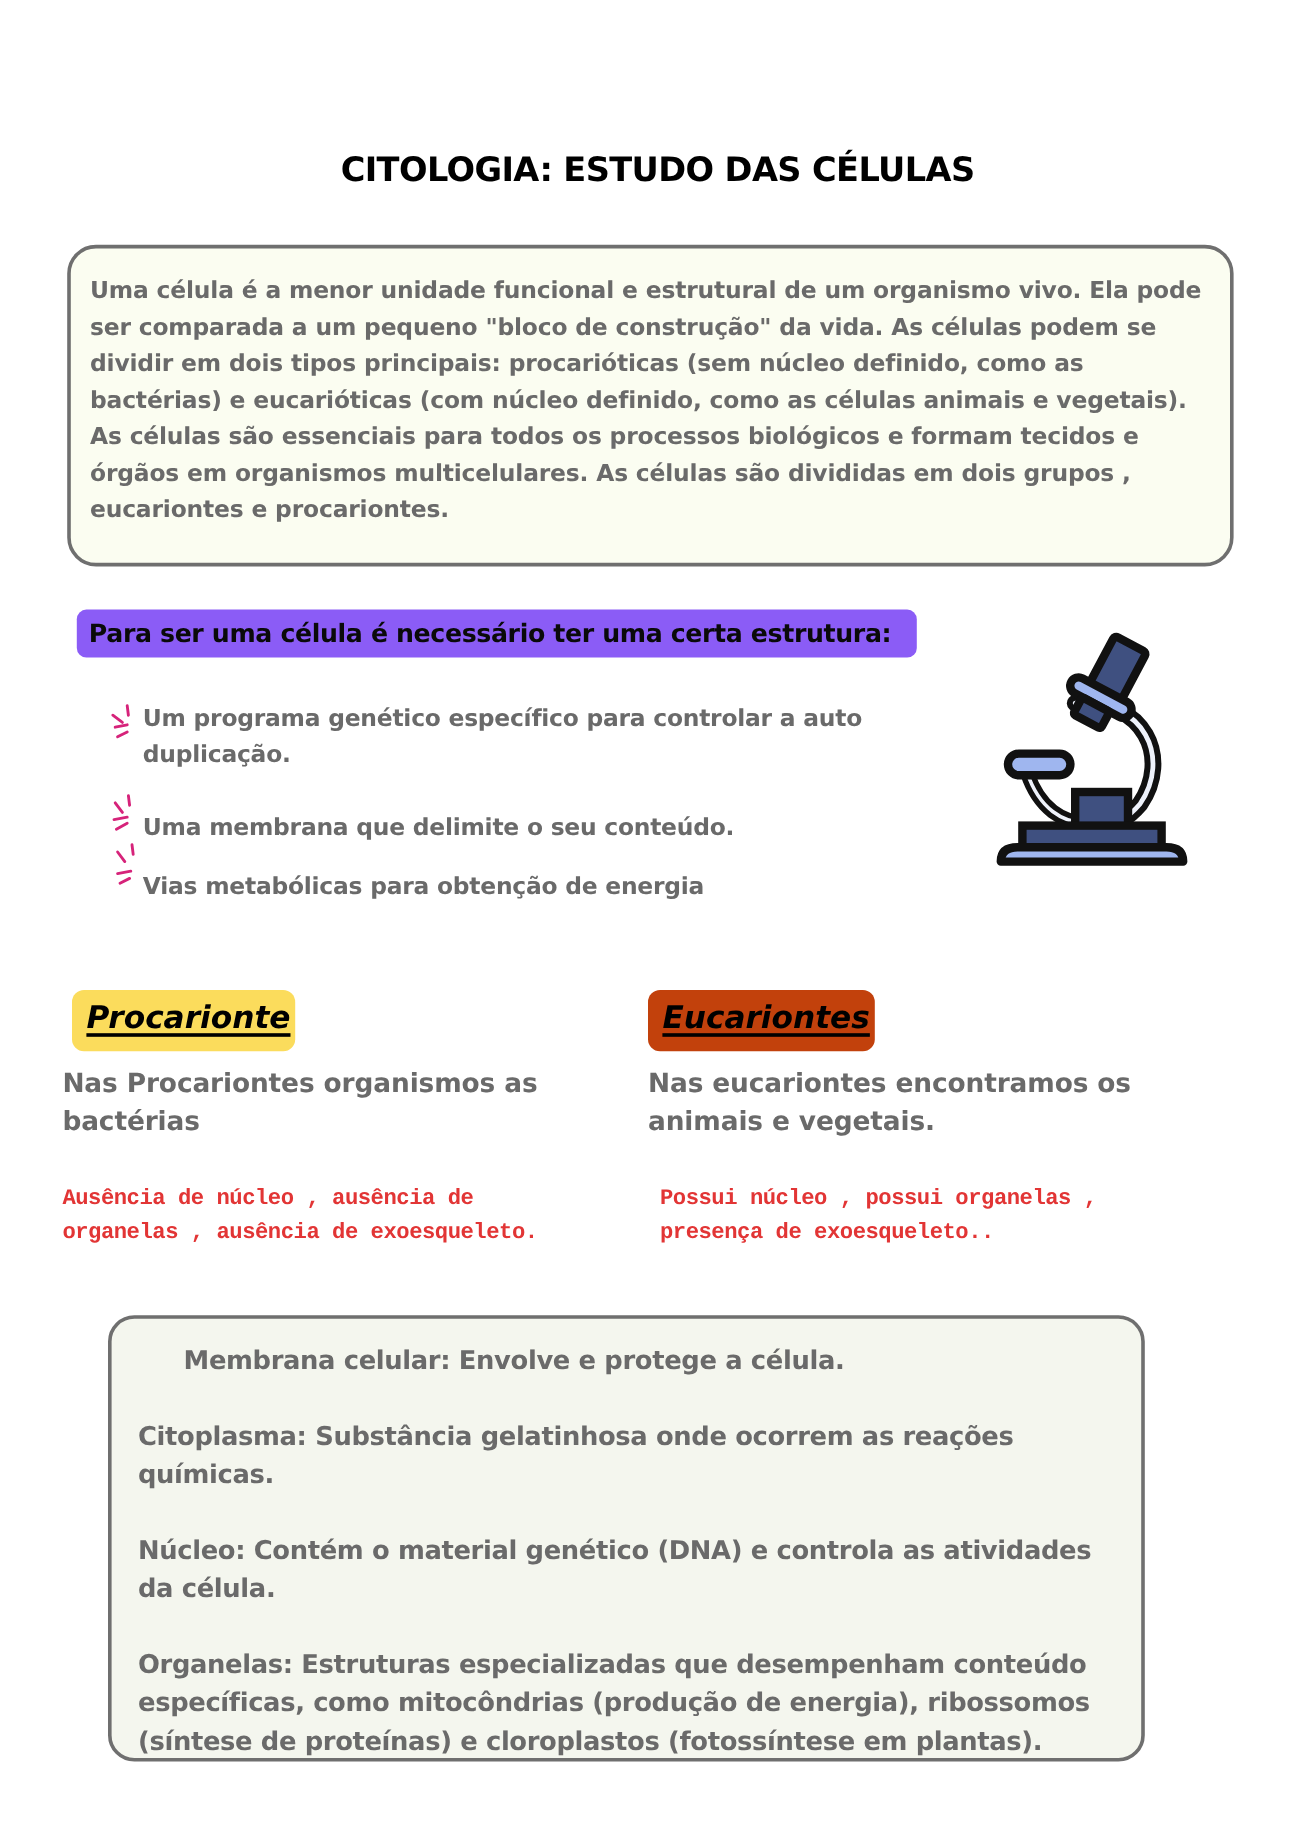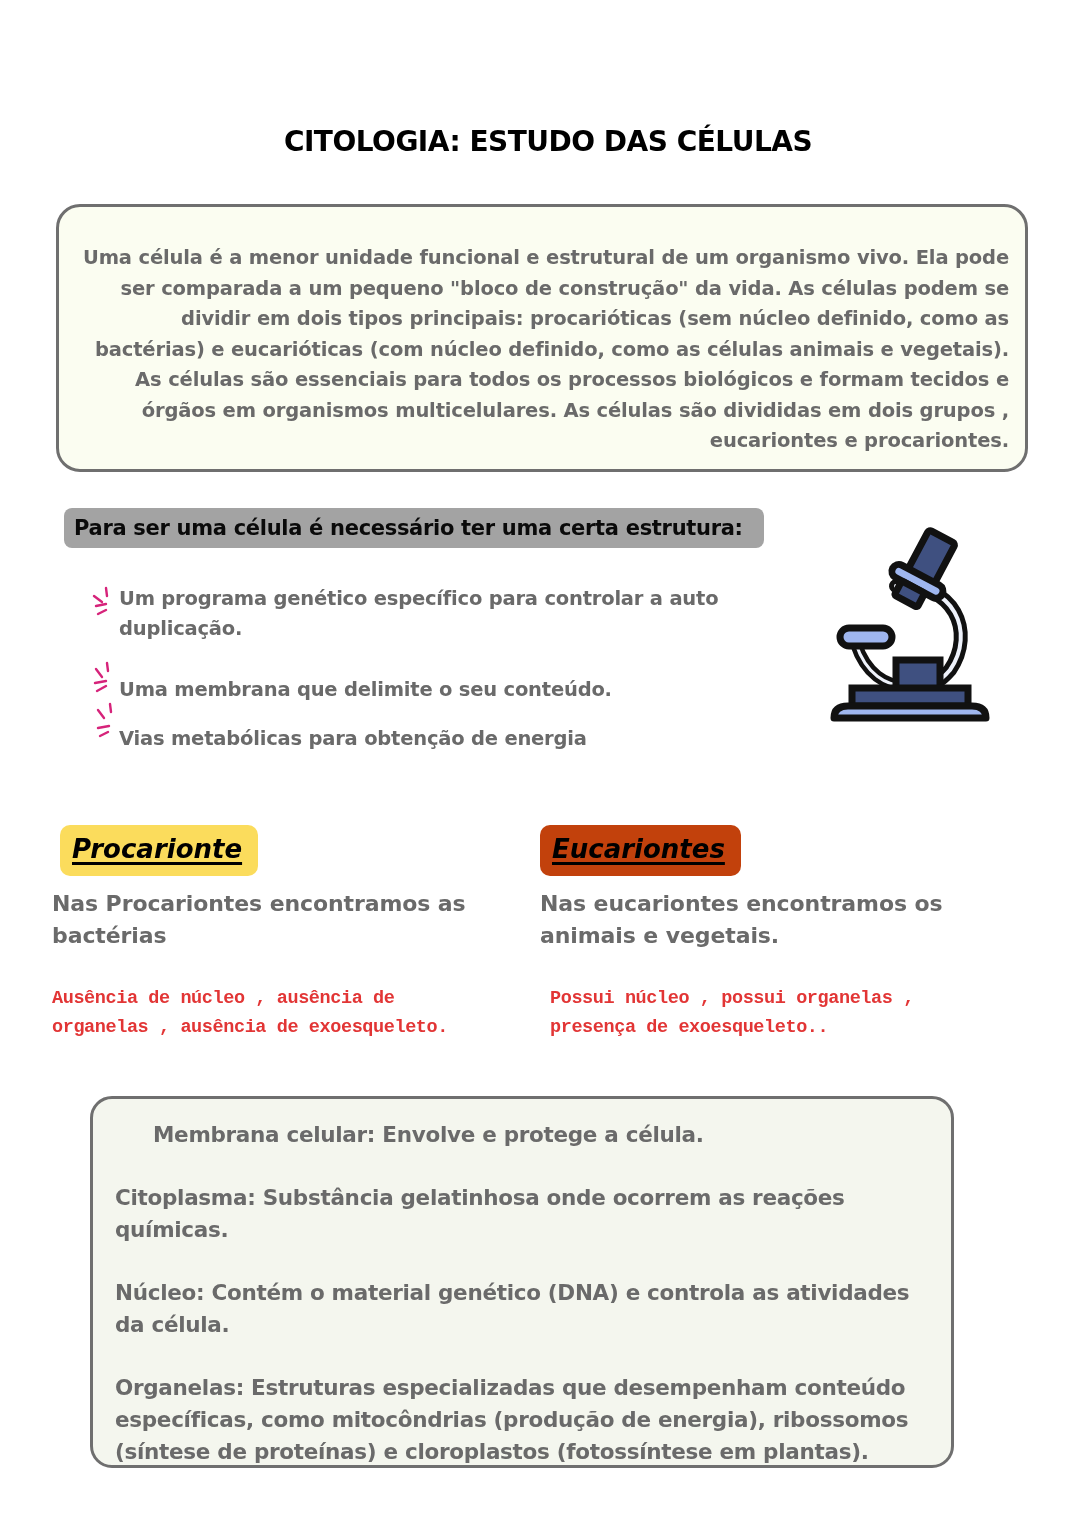--- a/index.html
+++ b/index.html
@@ -29,38 +29,37 @@
     .intro-box {
       position: absolute;
       top: 204px;
       left: 56px;
       width: 972px;
       height: 268px;
       box-sizing: border-box;
       border: 3px solid #6f6f6f;
       border-radius: 24px;
       background: #fbfdf1;
-      padding: 36px 16px 0 16px;
-      text-align: right;
+      padding: 20px 16px 0 16px;
     }
     .intro-text {
       font-size: 19.5px;
       line-height: 30.5px;
       font-weight: bold;
       color: #6a6a6a;
       letter-spacing: -0.15px;
     }
     .requirement-heading {
       position: absolute;
       top: 508px;
       left: 64px;
       width: 700px;
       height: 40px;
       box-sizing: border-box;
-      background: #a3a3a3;
+      background: #8b5cf6;
       border-radius: 8px;
       padding: 4px 10px;
       font-size: 21px;
       font-weight: bold;
       color: #0a0a0a;
       letter-spacing: -0.3px;
       line-height: 32px;
     }
     .req-list {
       position: absolute;
@@ -96,21 +95,21 @@
     .col {
       position: absolute;
       top: 825px;
       width: 440px;
     }
     .col.left { left: 52px; }
     .col.right { left: 540px; }
     .tag {
       display: inline-block;
       border-radius: 10px;
-      padding: 3px 16px 6px 12px;
+      padding: 3px 4px 6px 12px;
       font-size: 26px;
       font-weight: bold;
       font-style: italic;
       text-decoration: underline;
       text-decoration-thickness: 3px;
       text-underline-offset: 4px;
       color: #000000;
       line-height: 42px;
     }
     .col.left .tag { margin-left: 8px; background: #fbdc5c; }
@@ -204,21 +203,21 @@
   <rect x="14" y="104" width="52" height="18" rx="9" fill="#9fb6ef" stroke="#111" stroke-width="7"></rect>
 
   <rect x="70" y="136" width="44" height="30" fill="#3f5080" stroke="#111" stroke-width="7"></rect>
 
   <rect x="26" y="164" width="116" height="18" fill="#3f5080" stroke="#111" stroke-width="7"></rect>
   <path d="M8 194 Q8 182 22 182 L146 182 Q160 182 160 194 Z" fill="#9fb6ef" stroke="#111" stroke-width="7" stroke-linejoin="round"></path>
 </svg>
 
 <div class="col left">
   <span class="tag">Procarionte</span>
-  <div class="col-desc">Nas Procariontes encontramos as bactérias</div>
+  <div class="col-desc">Nas Procariontes organismos as bactérias</div>
   <div class="col-traits">Ausência de núcleo , ausência de organelas ,  ausência de exoesqueleto.</div>
 </div>
 
 <div class="col right">
   <span class="tag">Eucariontes</span>
   <div class="col-desc">Nas eucariontes encontramos os animais e vegetais.</div>
   <div class="col-traits">Possui núcleo , possui organelas , presença de exoesqueleto..</div>
 </div>
 
 <section class="organelle-box">

